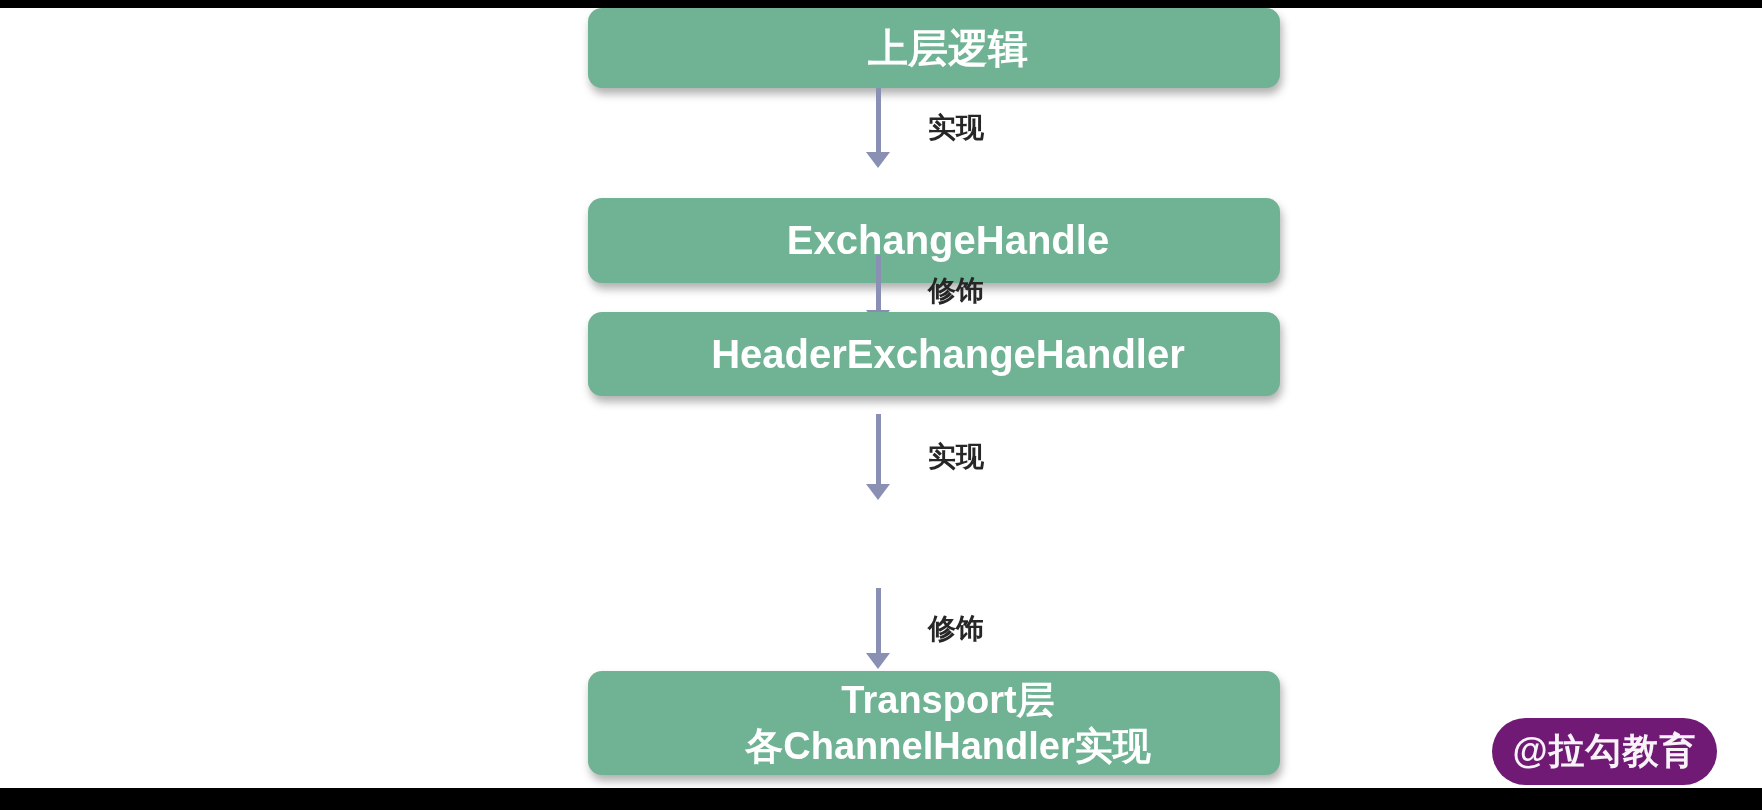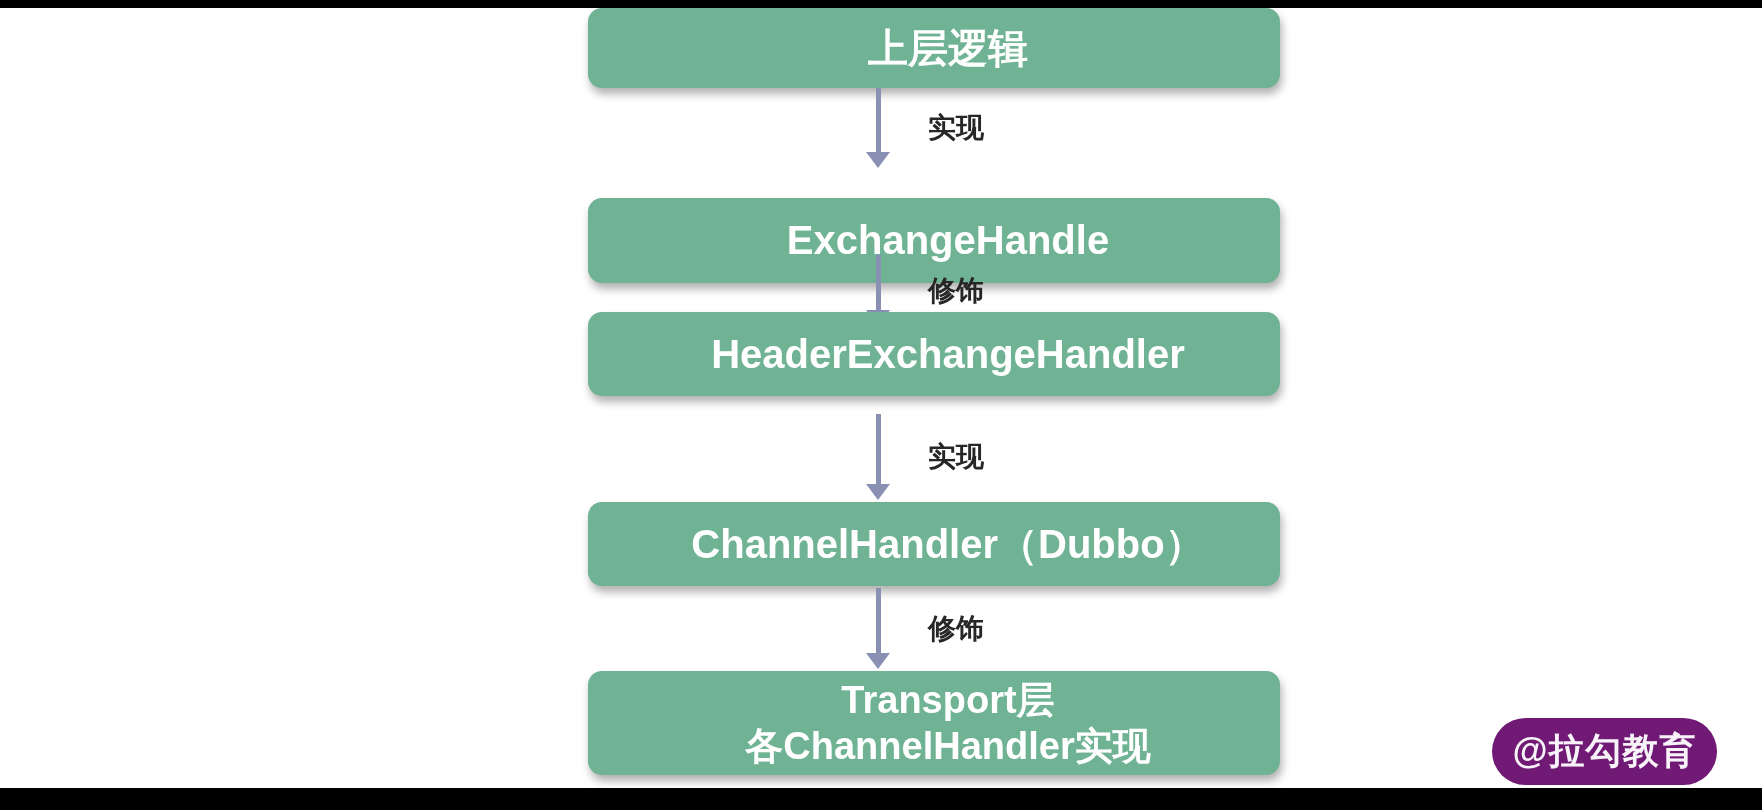--- a/index.html
+++ b/index.html
@@ -136,23 +136,20 @@
   <div class="node n2">
     <span>HeaderExchangeHandler</span>
   </div>
 
   <div class="connector e2">
     <div class="line"></div>
     <div class="arrowhead"></div>
     <span class="edge-label">实现</span>
   </div>
 
-  <div class="node n3">
-    <span>ChannelHandler（Dubbo）</span>
-  </div>
 
   <div class="connector e3">
     <div class="line"></div>
     <div class="arrowhead"></div>
     <span class="edge-label">修饰</span>
   </div>
 
   <div class="node n4">
     <span>Transport层
 各ChannelHandler实现</span>

